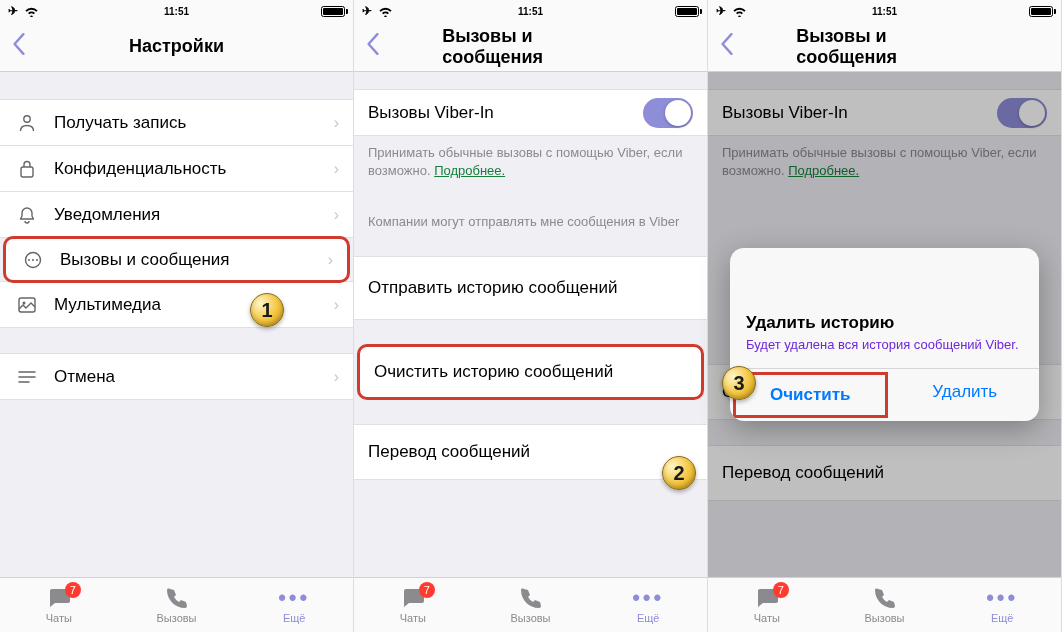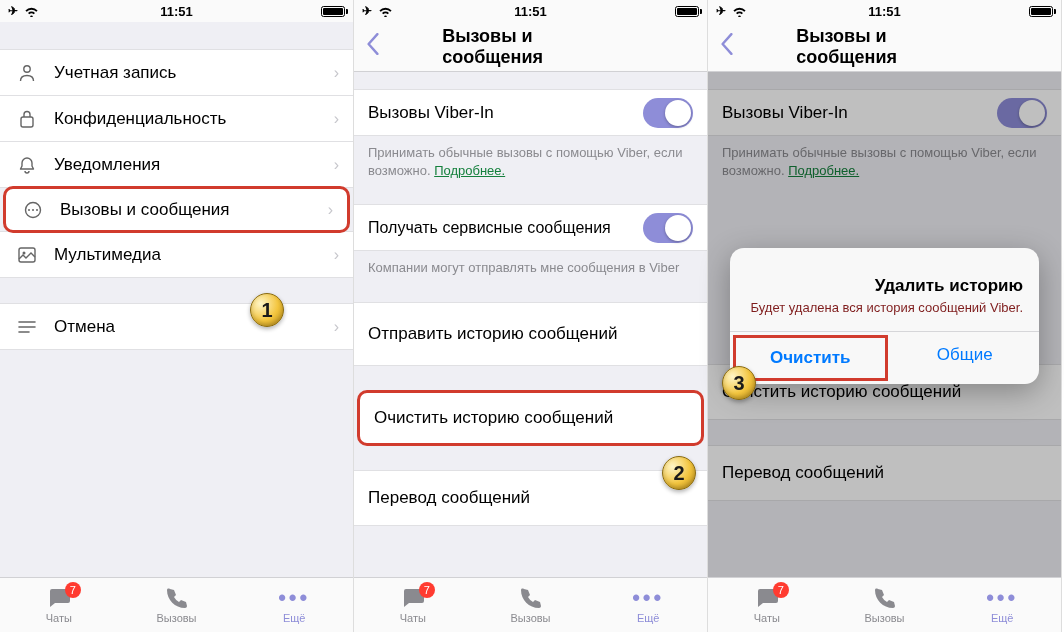--- a/index.html
+++ b/index.html
@@ -36,21 +36,21 @@
     align-items: center;
     justify-content: space-between;
     padding: 0 8px;
     font-size: 12px;
     font-weight: 600;
     color: #000;
     position: relative;
     z-index: 10;
   }
   .status-left { display: flex; gap: 6px; align-items: center; }
-  .status-center { position: absolute; left: 50%; transform: translateX(-50%); font-size: 13px; }
+  .status-center { position: absolute; left: 50%; transform: translateX(-50%); font-size: 10px; }
   .status-right { display: flex; gap: 4px; align-items: center; }
   .header {
     height: 50px;
     background: #fafafa;
     border-bottom: 1px solid #d1d1d4;
     display: flex;
     align-items: center;
     padding: 0 12px;
     position: relative;
     z-index: 10;
@@ -194,25 +194,26 @@
     left: 22px;
     right: 22px;
     top: 248px;
     background: #f8f8f8;
     border-radius: 14px;
     box-shadow: 0 8px 30px rgba(0,0,0,0.3);
     z-index: 20;
     overflow: hidden;
   }
   .dialog-body {
-    padding: 28px 16px 14px;
-    text-align: right;
+    padding: 18px 16px 14px;
+    text-align: left;
+    margin-top: 47px;
   }
   .dialog-title { font-size: 17px; font-weight: 600; margin-bottom: 4px; }
-  .dialog-msg { font-size: 13px; color: #7f1d1d; line-height: 1.3; }
+  .dialog-msg { font-size: 13px; color: #6d28d9; line-height: 1.3; }
   .dialog-buttons {
     display: flex;
     border-top: 1px solid #d6d6d9;
   }
   .dialog-btn {
     flex: 1;
     height: 46px;
     display: flex;
     align-items: center;
     justify-content: center;
@@ -245,31 +246,39 @@
         </svg>
     </div>
     <div class="status-center">11:51</div>
     <div class="status-right">
       <div class="battery">
           <div class="fill"></div>
         </div>
     </div>
   </div>
 
+  <div class="header">
+    <span class="back-arrow">
+      <svg width="14" height="22" viewBox="0 0 12 20">
+          <path d="M10 1L2 10l8 9" stroke="#8e8dd8" stroke-width="2.2" fill="none" stroke-linecap="round" stroke-linejoin="round"></path>
+        </svg>
+    </span>
+    <span class="header-title">Настройки</span>
+  </div>
 
   <div class="content">
     <div class="group">
       <div class="row">
         <span class="row-icon">
             <svg width="20" height="20" viewBox="0 0 20 20">
               <circle cx="10" cy="6" r="3.2" fill="none" stroke="#656565" stroke-width="1.4"></circle>
               <path d="M3.5 18c0-3.6 2.9-5.5 6.5-5.5s6.5 1.9 6.5 5.5" fill="none" stroke="#656565" stroke-width="1.4"></path>
             </svg>
           </span>
-        <span class="row-label">Учетная запись</span>
+        <span class="row-label">Получать запись</span>
         <span class="chevron">›</span>
       </div>
       <div class="row">
         <span class="row-icon">
             <svg width="18" height="20" viewBox="0 0 18 20">
               <rect x="3" y="8" width="12" height="10" rx="2" fill="none" stroke="#656565" stroke-width="1.4"></rect>
               <path d="M6 8V5.5a3 3 0 016 0V8" fill="none" stroke="#656565" stroke-width="1.4"></path>
             </svg>
           </span>
         <span class="row-label">Конфиденциальность</span>
@@ -378,24 +387,20 @@
       <div class="row">
         <span class="row-label">Вызовы Viber-In</span>
         <div class="toggle"></div>
       </div>
       <div class="footnote">
         <span>Принимать обычные вызовы с помощью Viber, если возможно. </span><a>Подробнее.</a>
       </div>
     </div>
 
     <div class="group">
-      <div class="row">
-        <span class="row-label" style="font-size:16px;">Получать сервисные сообщения</span>
-        <div class="toggle"></div>
-      </div>
       <div class="footnote">Компании могут отправлять мне сообщения в Viber</div>
     </div>
 
     <div class="group">
       <div class="row" style="height:64px;">
         <span class="row-label">Отправить историю сообщений</span>
       </div>
     </div>
 
     <div class="group">
@@ -512,20 +517,20 @@
     </div>
   </div>
 
   <div class="dialog">
     <div class="dialog-body">
       <div class="dialog-title">Удалить историю</div>
       <div class="dialog-msg">Будет удалена вся история сообщений Viber.</div>
     </div>
     <div class="dialog-buttons">
       <div class="dialog-btn highlighted">Очистить</div>
-      <div class="dialog-btn">Общие</div>
+      <div class="dialog-btn">Удалить</div>
     </div>
   </div>
 
   <div class="step-badge" style="left:14px; top:366px;">
       <span>3</span>
     </div>
 </div>
 
 </body></html>

